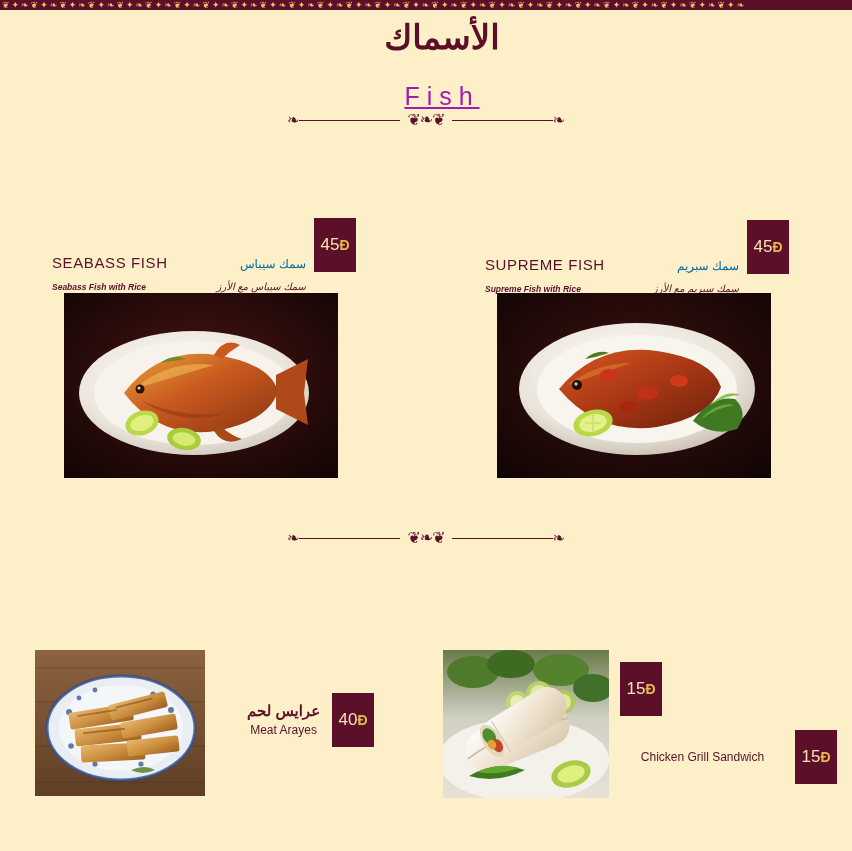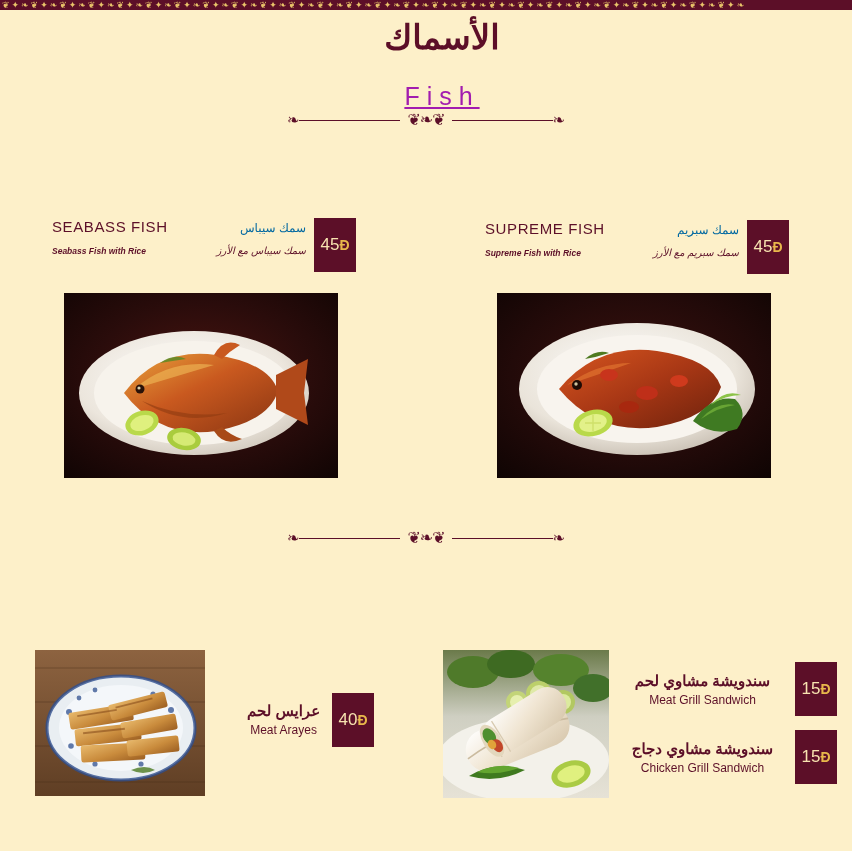--- a/index.html
+++ b/index.html
@@ -132,20 +132,21 @@
   #fish-item-1 { left: 52px; top: 218px; width: 304px; }
   #fish-item-2 { left: 485px; top: 220px; width: 304px; }
 
   .fish-head {
     display: flex;
     align-items: flex-start;
   }
   .fish-names {
     flex: 1;
     padding-right: 8px;
+    margin-top: 36px;
   }
   .fish-row-main {
     display: flex;
     justify-content: space-between;
     align-items: baseline;
   }
   .name-en {
     font-size: 15px;
     letter-spacing: 0.6px;
     color: #5c0f28;
@@ -498,32 +499,27 @@
     <ellipse cx="128" cy="124" rx="20" ry="13" fill="#aacb45" transform="rotate(-16 128 124)"></ellipse>
     <ellipse cx="128" cy="124" rx="14" ry="8" fill="#e0f07f" transform="rotate(-16 128 124)"></ellipse>
 
     <path d="M26 126 q26 -16 56 -6 q-28 14 -56 6z" fill="#3f7a1f"></path>
     <path d="M34 122 q22 -10 42 -4 q-22 8 -42 4z" fill="#63a52f"></path>
   </svg>
 </div>
 
 <div class="sandwich-block">
   <div class="sandwich-row">
-    <div class="sandwich-text">
-      <div class="sandwich-ar">سندويشة مشاوي لحم</div>
-      <div class="sandwich-en">Meat Grill Sandwich</div>
-    </div>
     <div class="price-badge">
       <span class="amount">15</span>
       <span class="currency">Ð</span>
     </div>
   </div>
   <div class="sandwich-row">
     <div class="sandwich-text">
-      <div class="sandwich-ar">سندويشة مشاوي دجاج</div>
       <div class="sandwich-en">Chicken Grill Sandwich</div>
     </div>
     <div class="price-badge">
       <span class="amount">15</span>
       <span class="currency">Ð</span>
     </div>
   </div>
 </div>
 
 </body></html>

